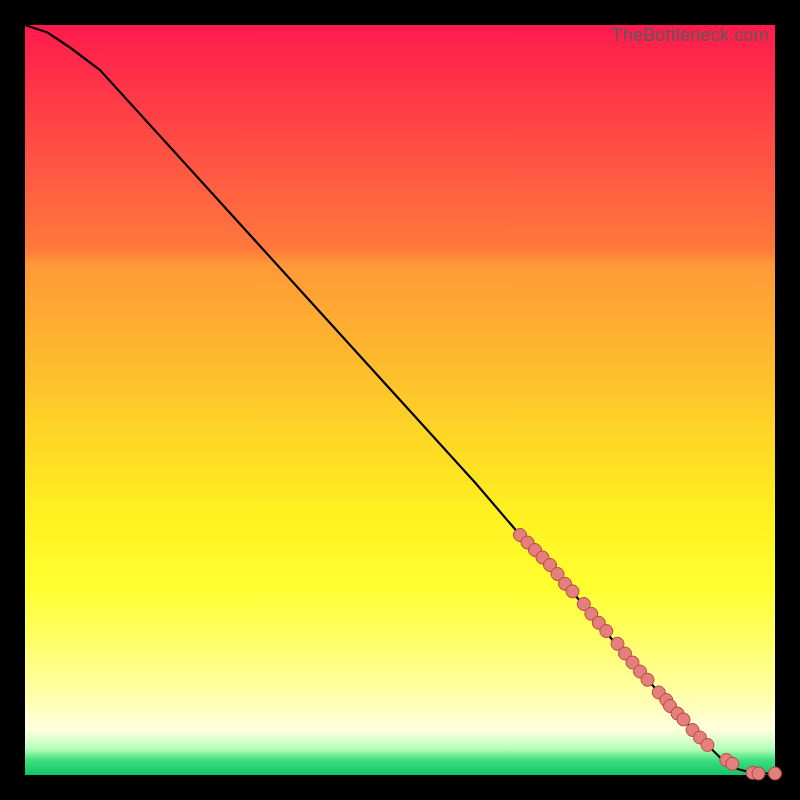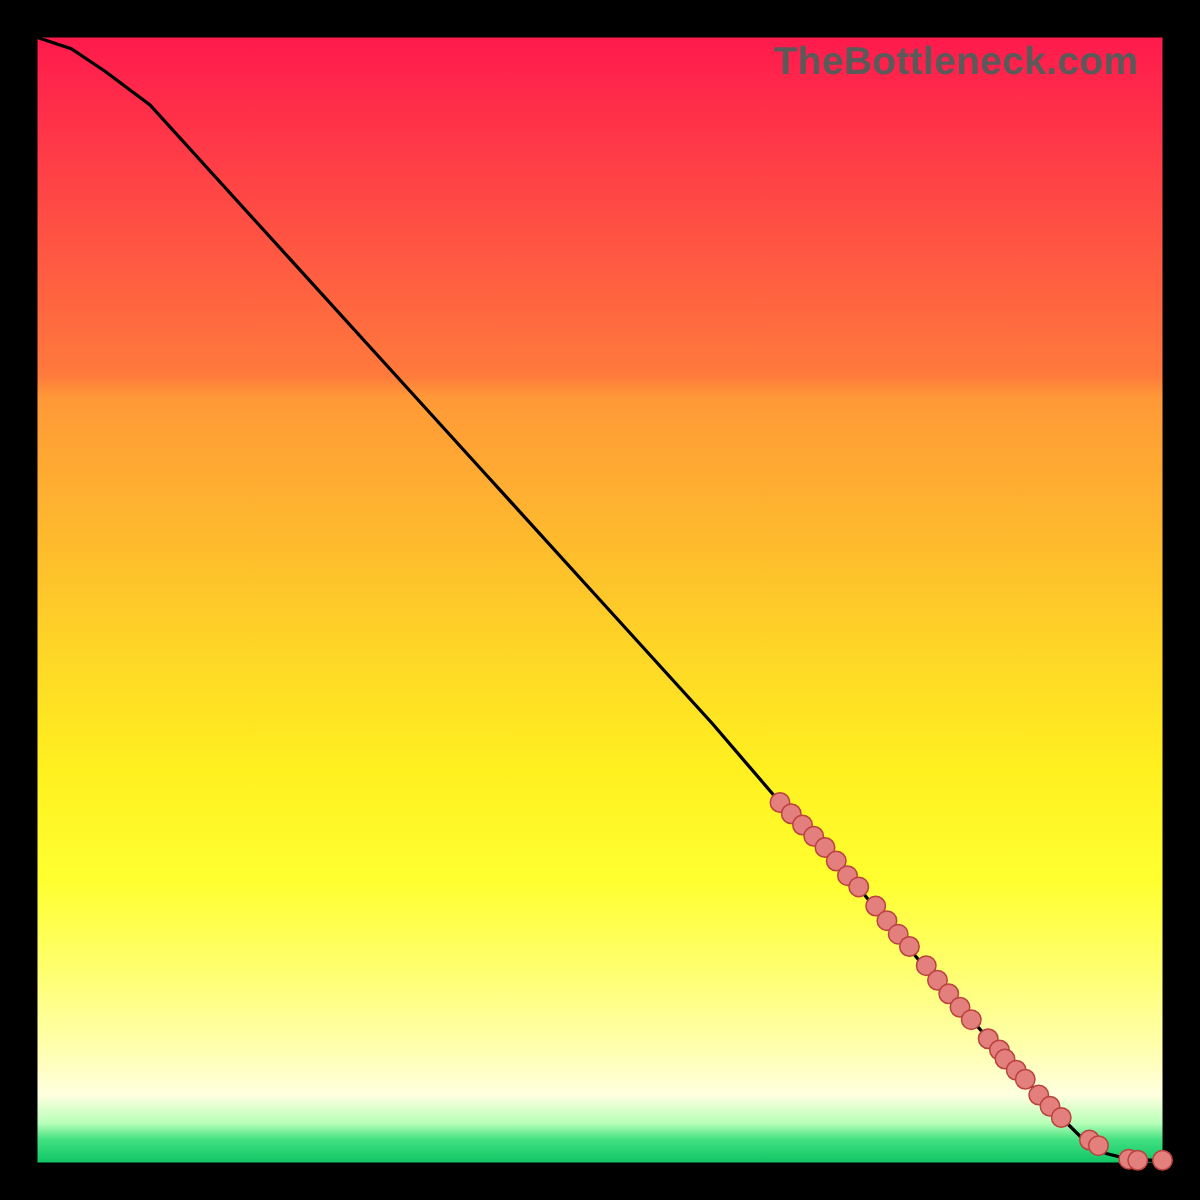--- a/index.html
+++ b/index.html
@@ -38,24 +38,24 @@
       #ffffb0 90%,
       #ffffe0 94%,
       #b8ffb8 96.5%,
       #40e080 98%,
       #10c566 100%
     );
   }
   .watermark {
     position: absolute;
     top: 0px;
-    right: 16px;
+    right: 6px;
     color: #5a5a5a;
-    font-size: 26px;
-    font-weight: 700;
+    font-size: 18px;
+    font-weight: 400;
     letter-spacing: 0.2px;
     user-select: none;
   }
   svg.curve {
     position: absolute;
     left: 0;
     top: 0;
     width: 750px;
     height: 750px;
     overflow: visible;

